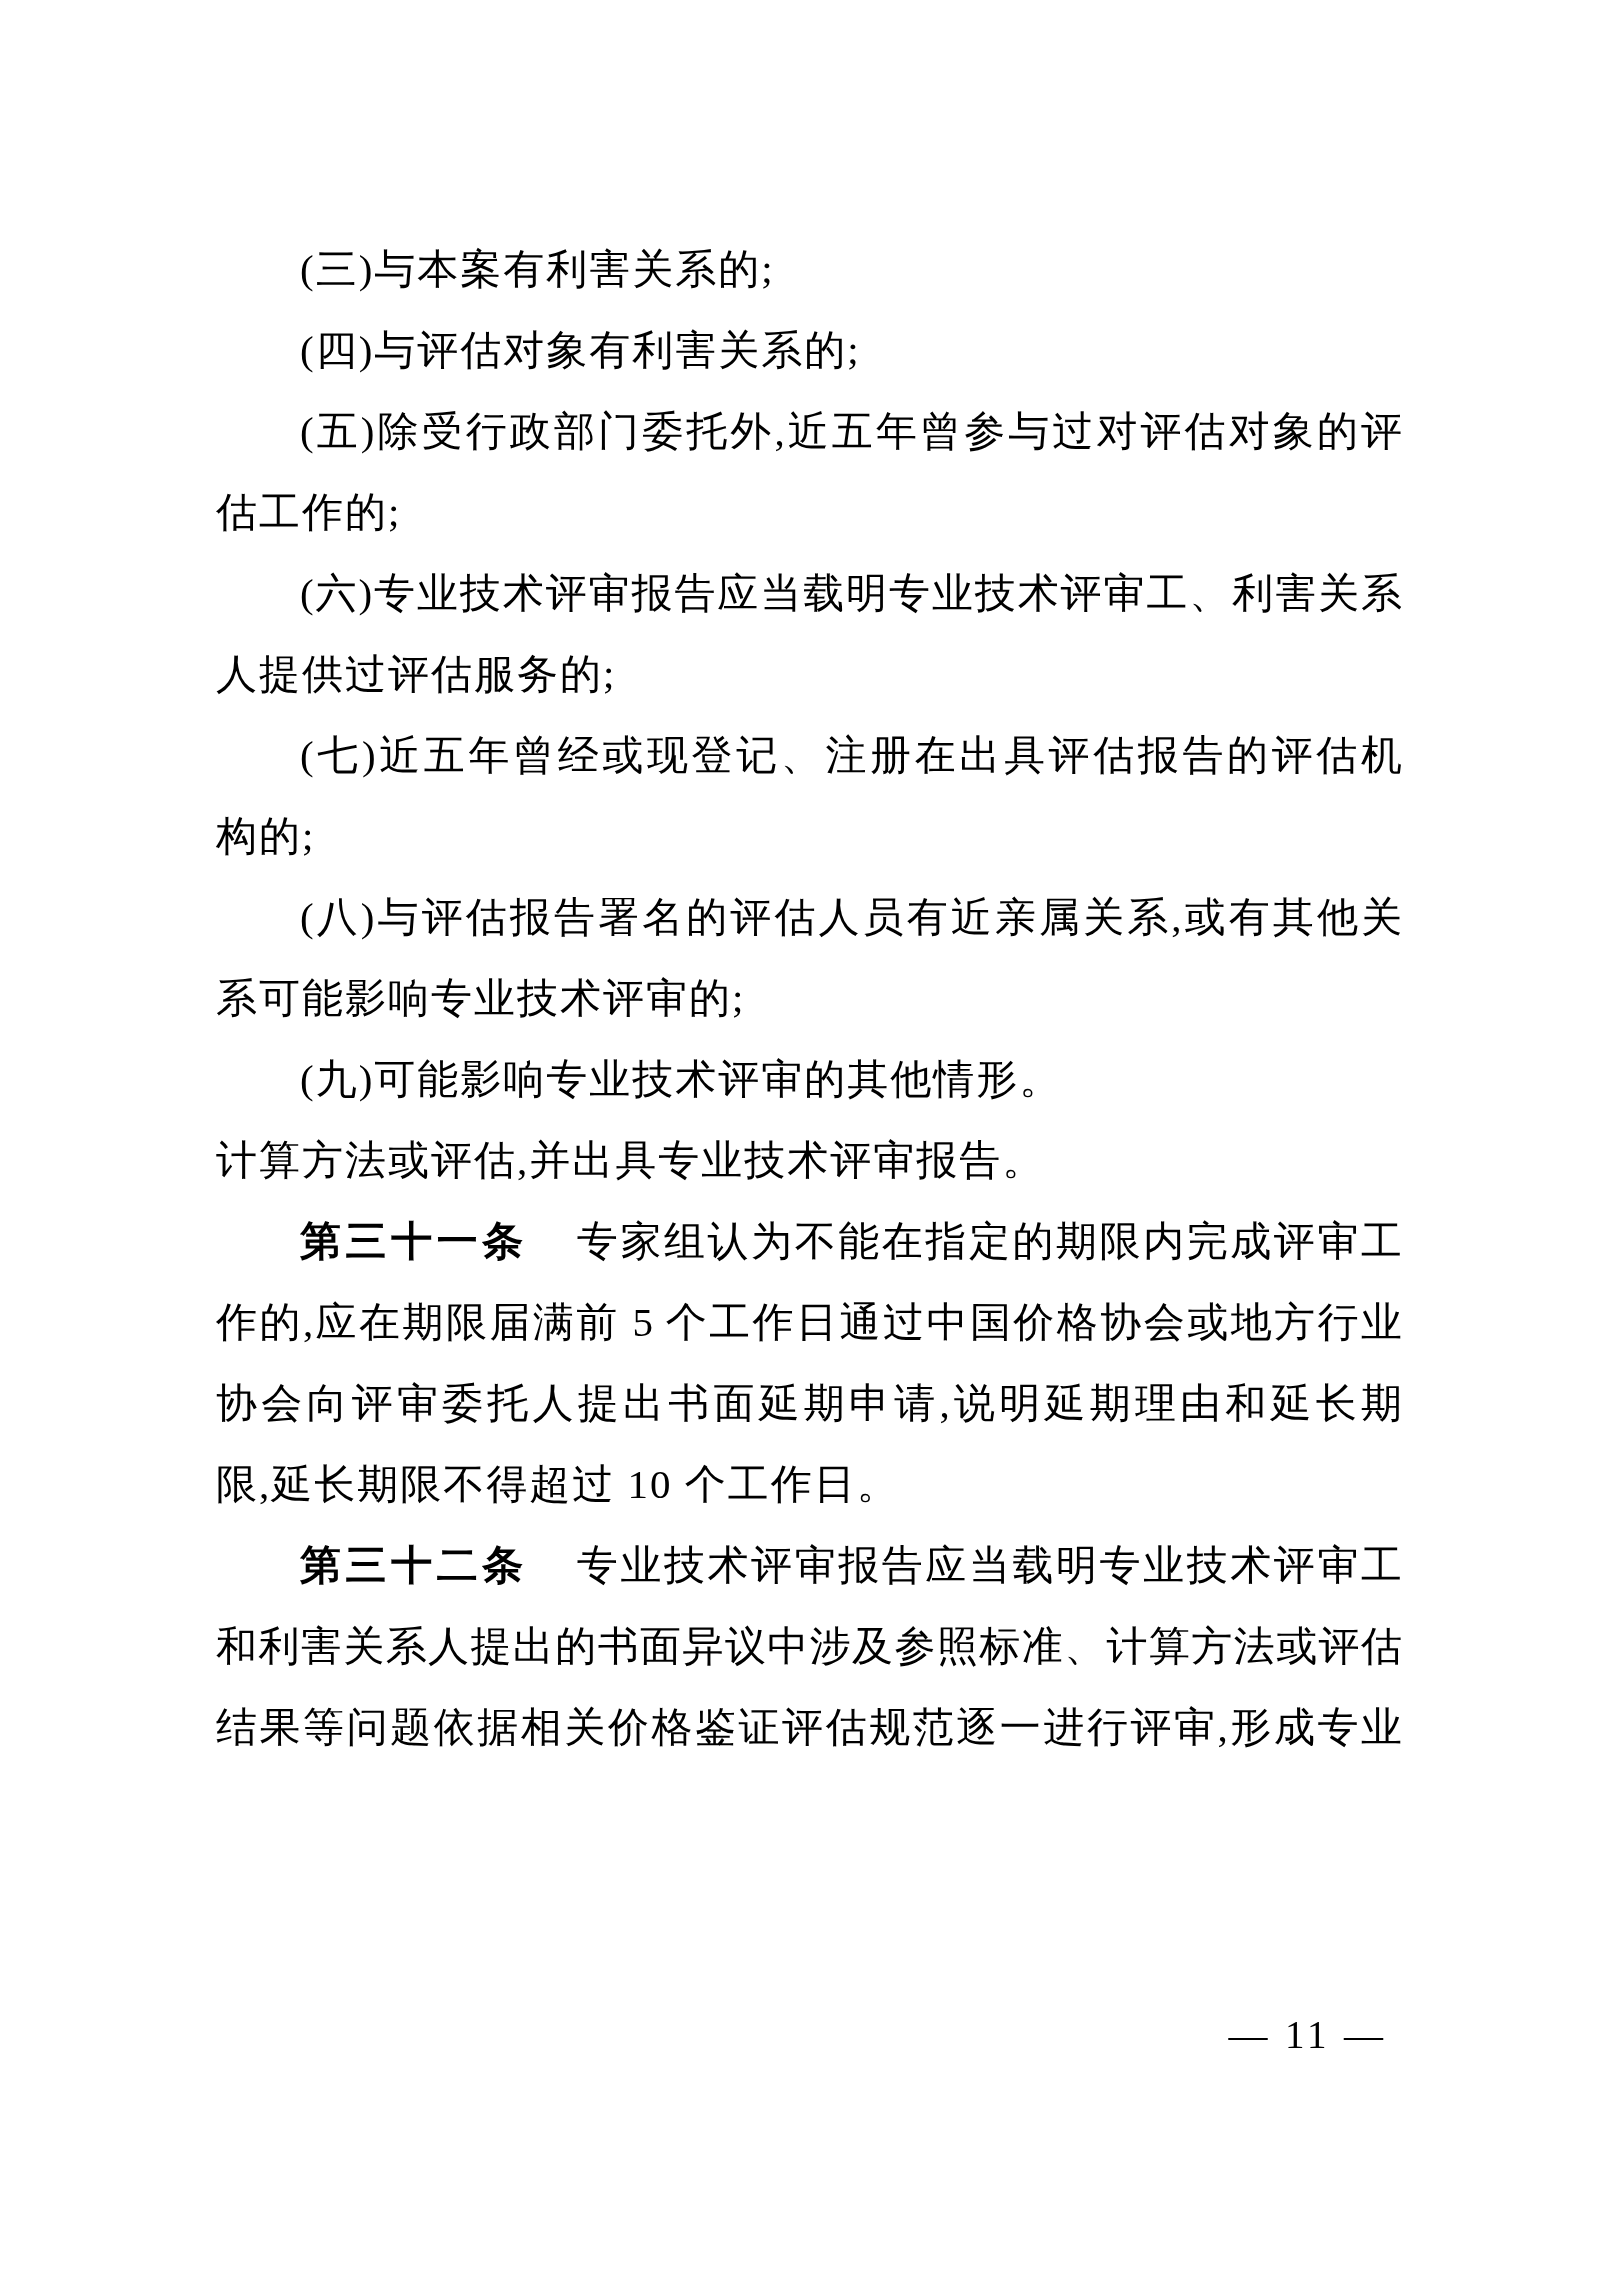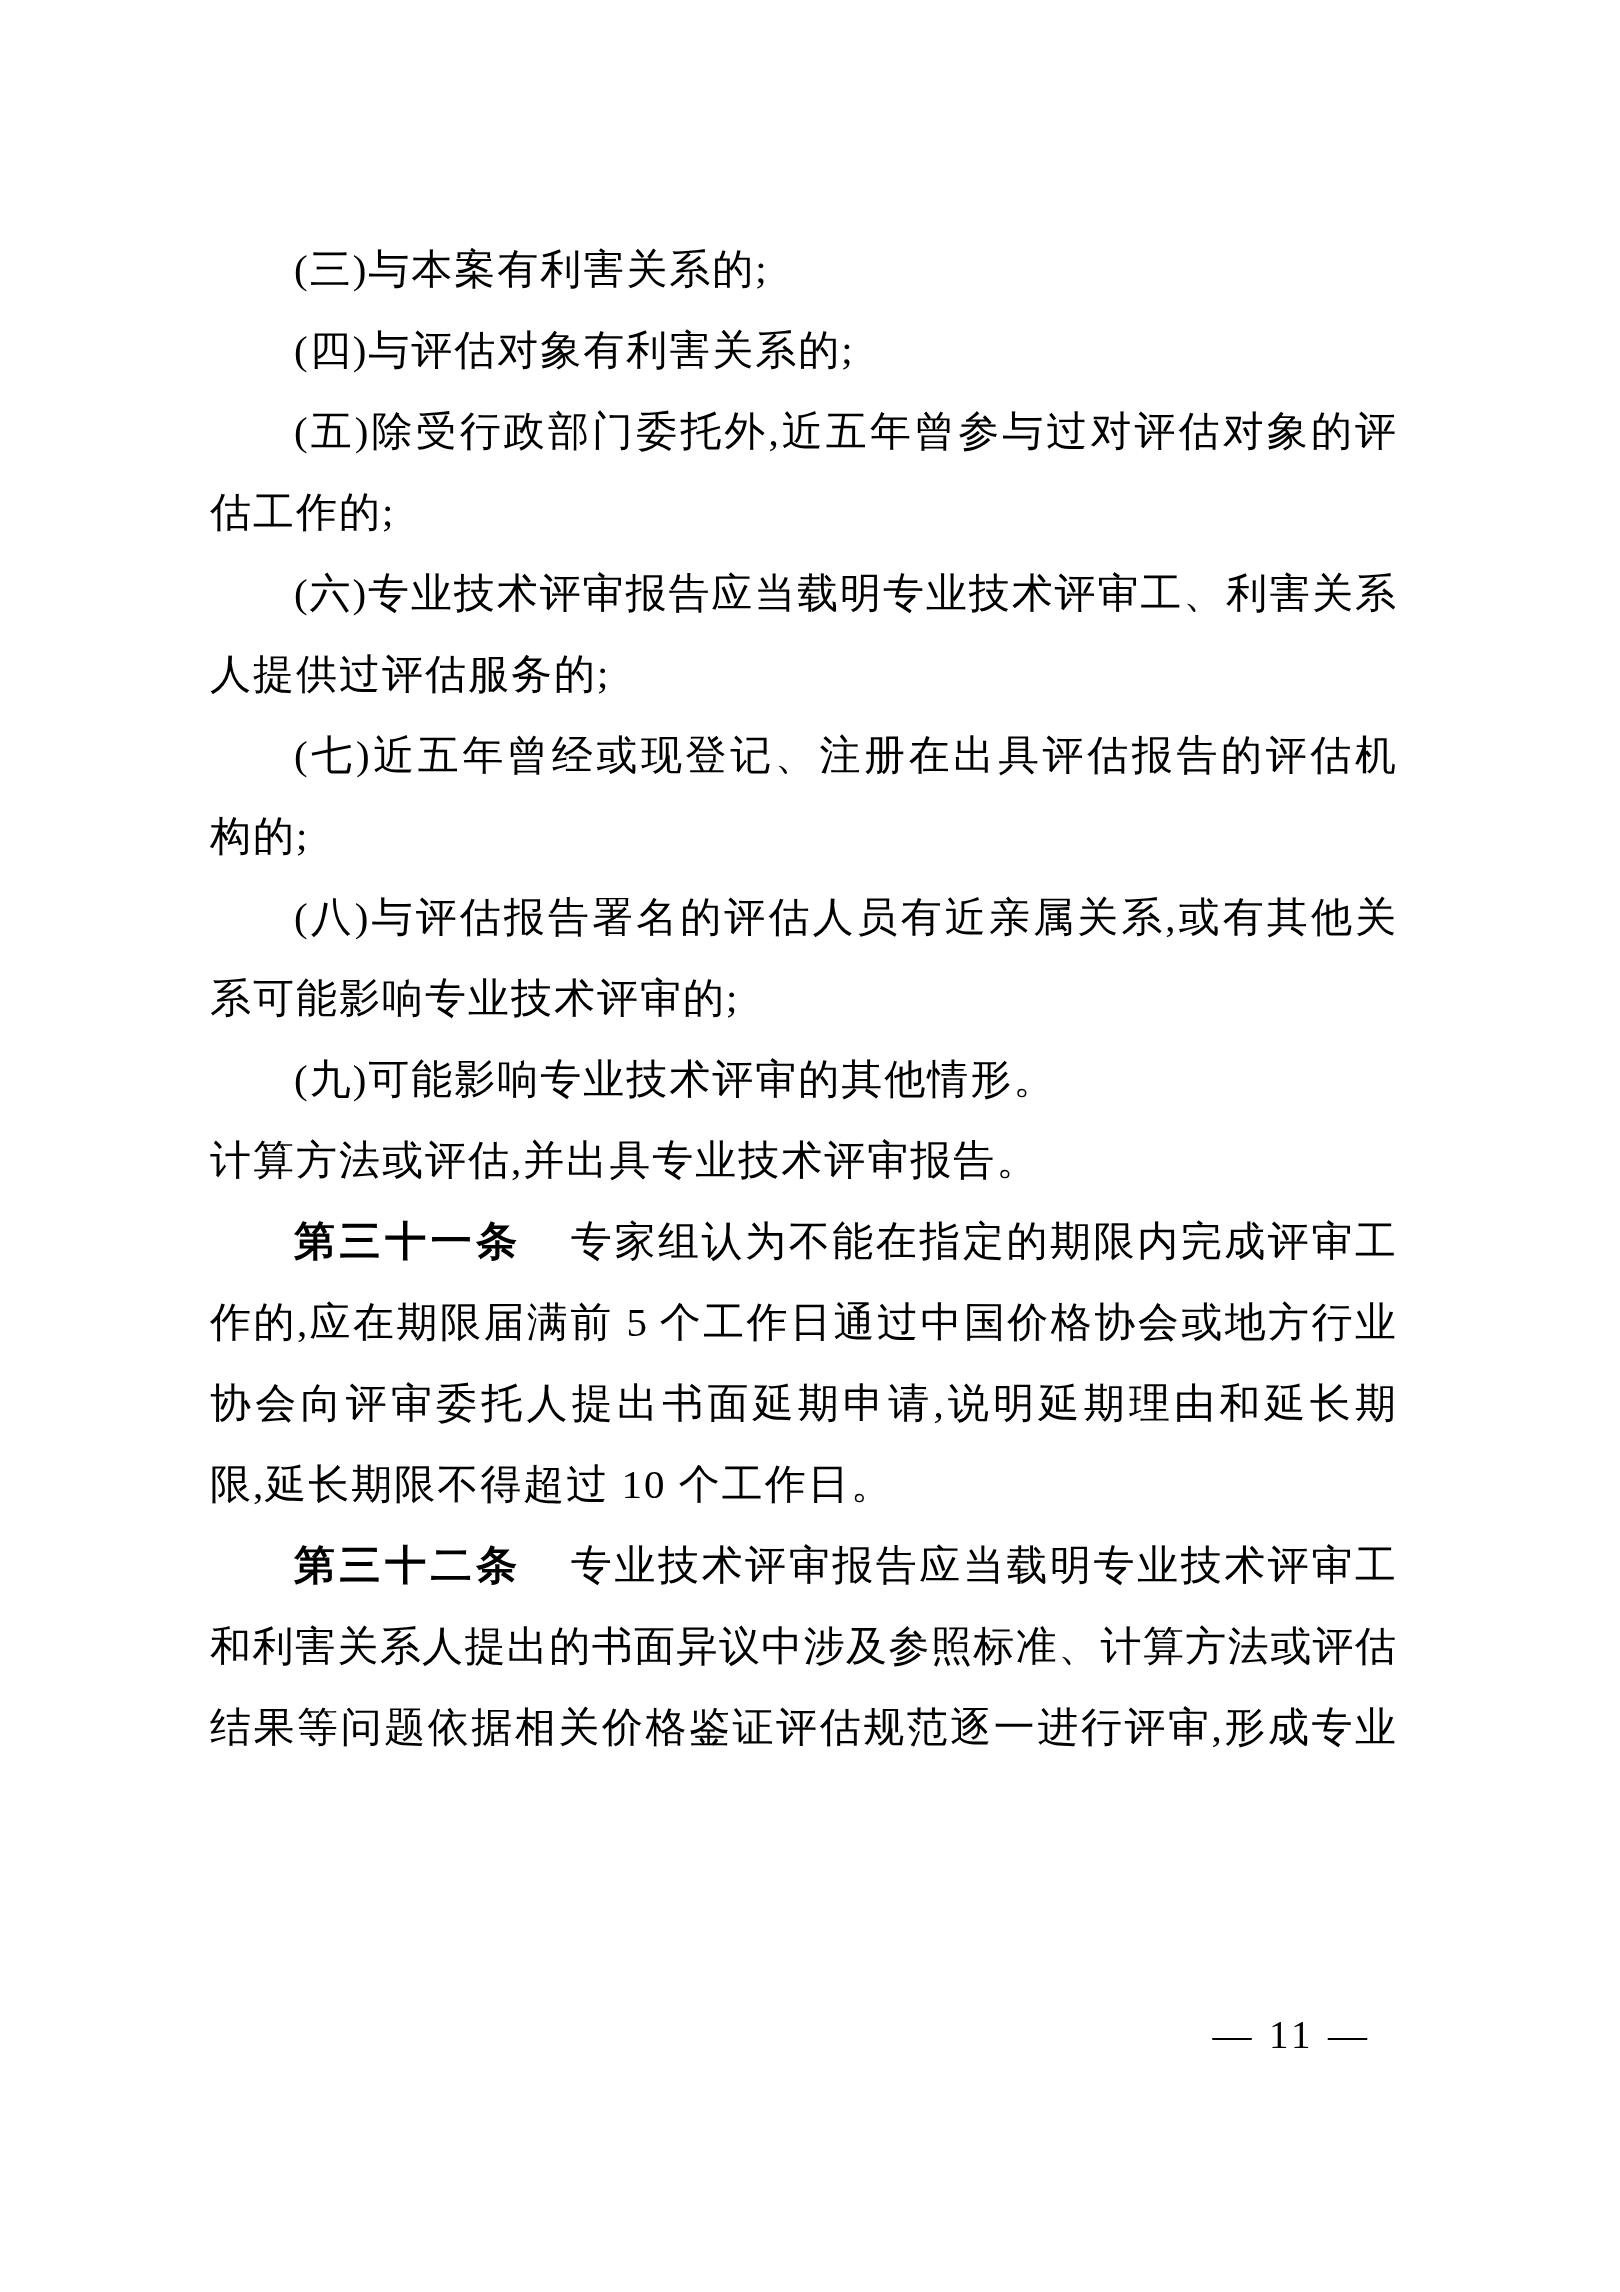--- a/index.html
+++ b/index.html
@@ -11,21 +11,21 @@
     position: relative;
     width: 1620px;
     height: 2293px;
     background: #ffffff;
     color: #000000;
     font-family: "Liberation Serif", "DejaVu Serif", serif;
     overflow: hidden;
   }
   .content {
     position: absolute;
-    left: 210px;
+    left: 216px;
     top: 229px;
     width: 1186px;
   }
   .line {
     height: 81px;
     line-height: 81px;
     font-size: 41px;
     letter-spacing: 2px;
     white-space: normal;
     overflow: visible;
@@ -41,21 +41,21 @@
   }
   .art {
     font-family: "Liberation Sans", "DejaVu Sans", sans-serif;
     font-weight: bold;
     margin-right: 49px;
     letter-spacing: 2px;
   }
   .pagenum {
     position: absolute;
     top: 2011px;
-    right: 249px;
+    right: 233px;
     font-size: 39px;
     line-height: 47px;
     letter-spacing: 3.9px;
     white-space: nowrap;
   }
 </style>
 </head>
 <body>
 
 <div class="page">

